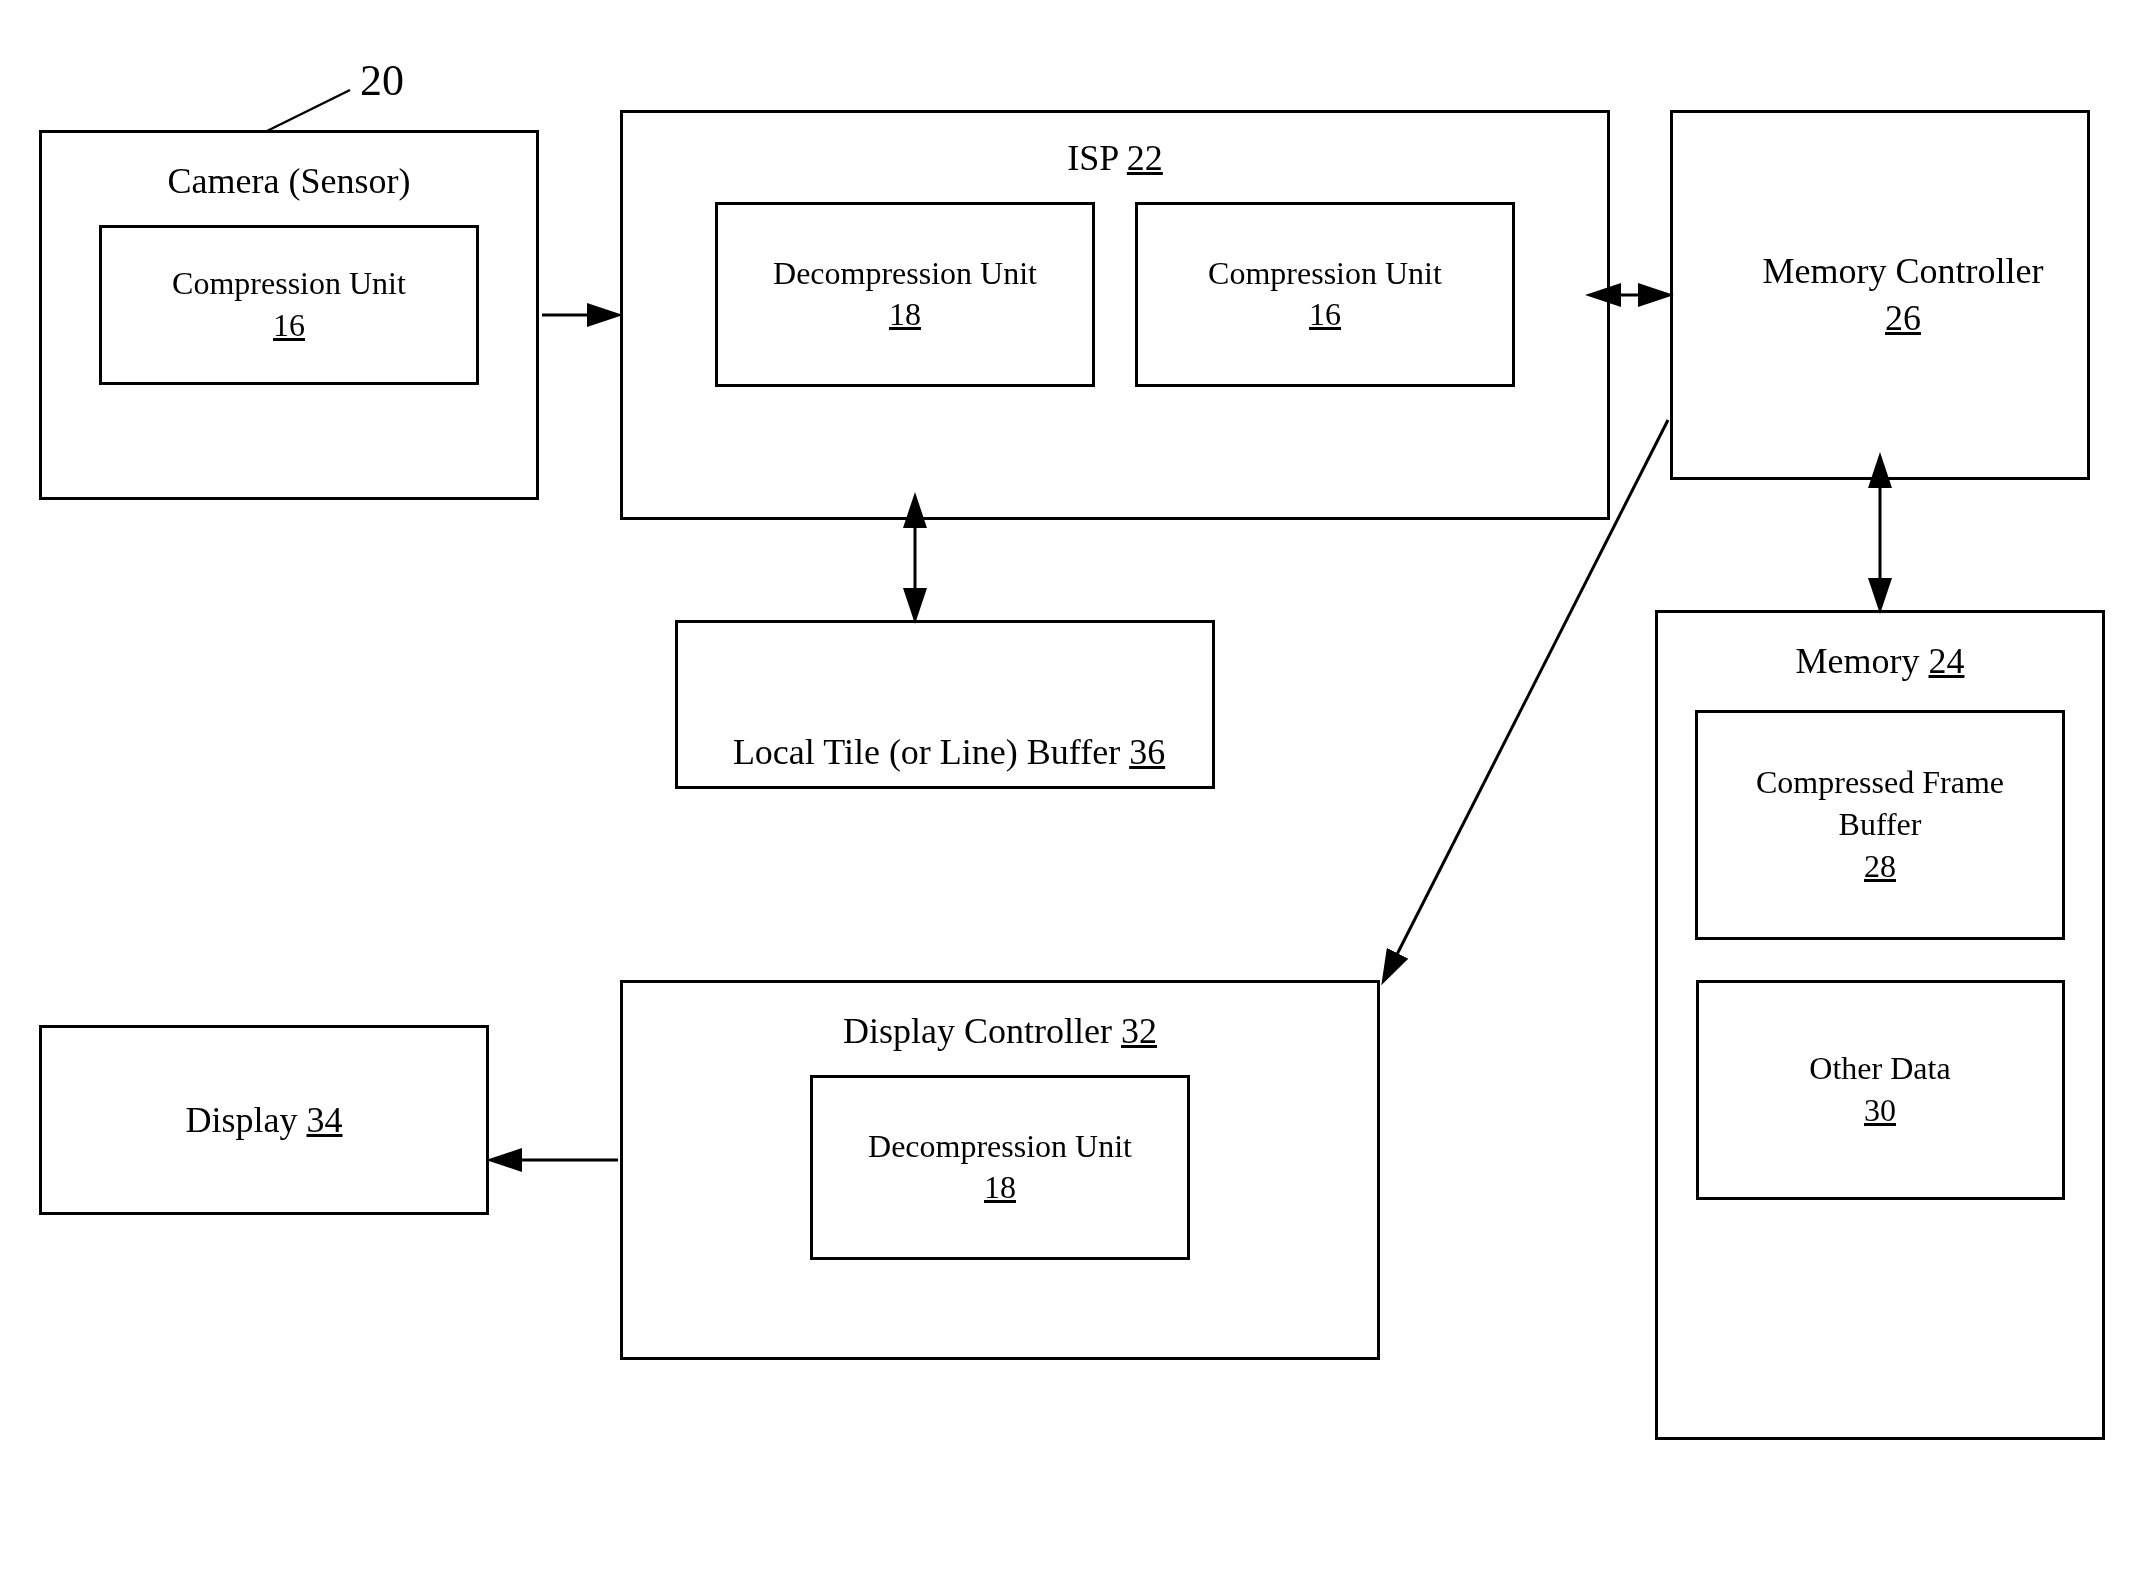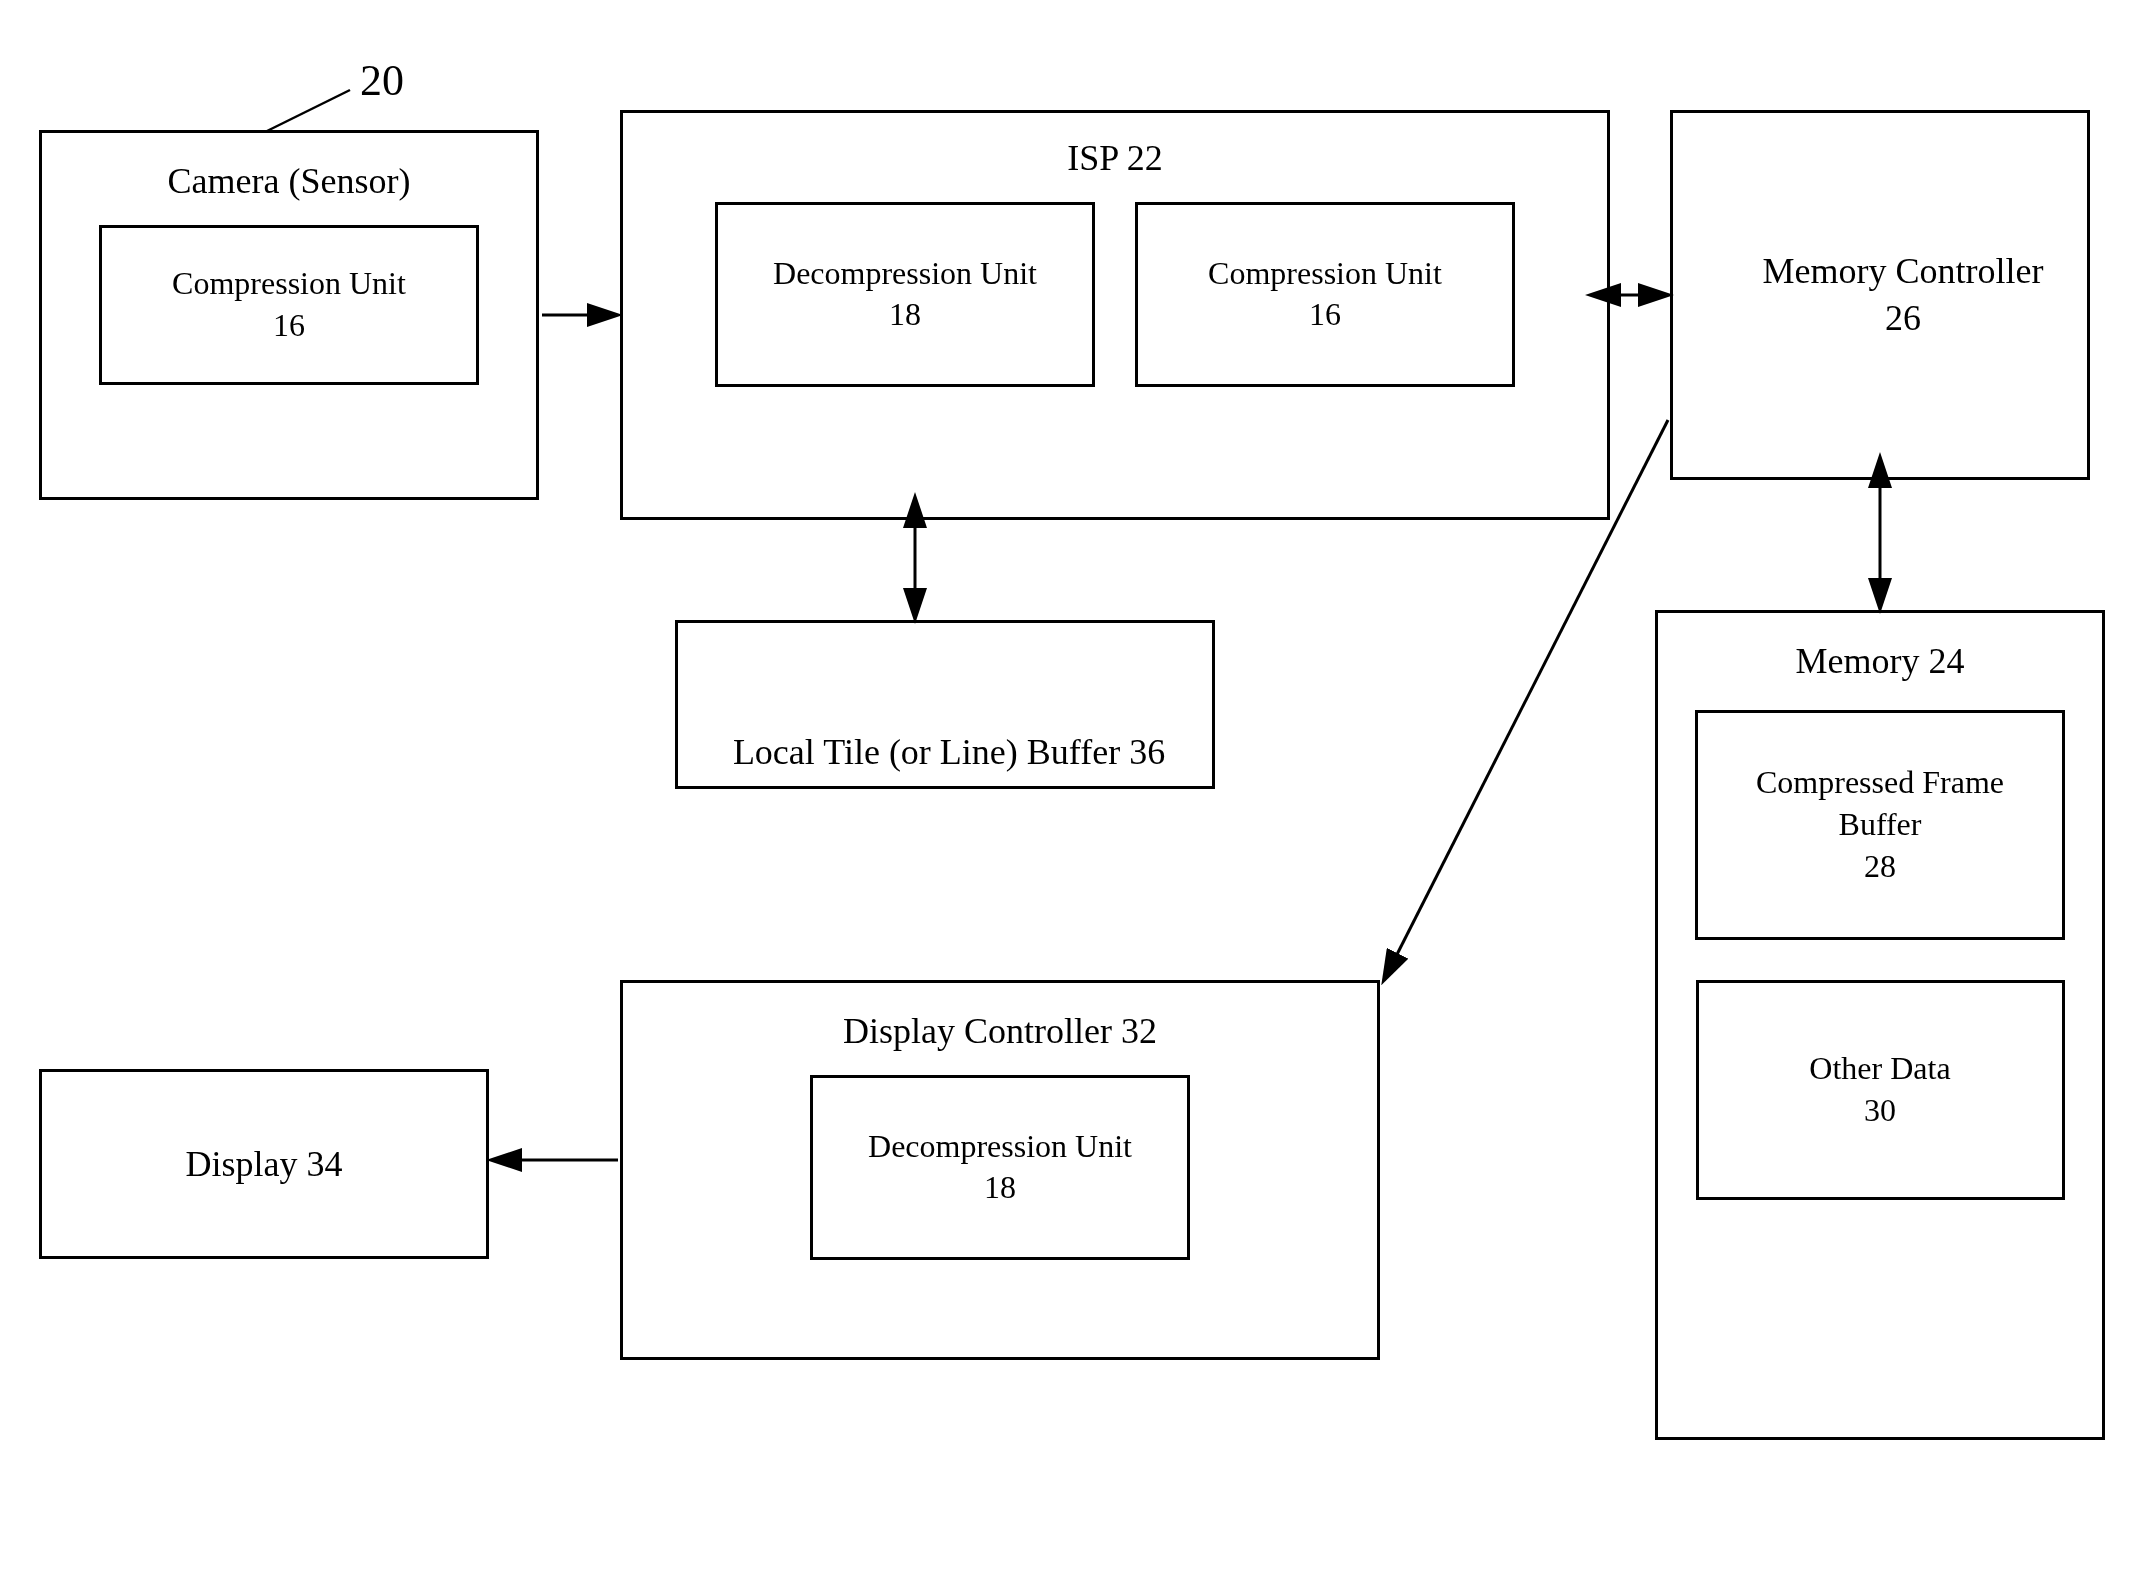--- a/index.html
+++ b/index.html
@@ -29,20 +29,21 @@
       text-align: center;
     }
 
     .box-label {
       font-size: 36px;
       line-height: 1.3;
       padding: 10px 15px;
     }
 
     .underline {
+      text-decoration: underline;
     }
 
     .inner-box {
       border: 3px solid #000;
       background: #fff;
       display: flex;
       align-items: center;
       justify-content: center;
       text-align: center;
       padding: 8px 15px;
@@ -146,21 +147,21 @@
       <span>Display Controller</span> <span class="underline">32</span>
     </div>
     <div class="inner-box" style="width:380px; height:185px; margin-top:10px;">
       <div class="inner-label">
         <span>Decompression Unit</span><br>
         <span class="underline">18</span>
       </div>
     </div>
   </div>
 
-  <div class="box" style="left:39px; top:1025px; width:450px; height:190px; justify-content:center;margin-top:44px;">
+  <div class="box" style="left:39px; top:1025px; width:450px; height:190px; justify-content:center;">
     <div class="box-label">
       <span>Display</span> <span class="underline">34</span>
     </div>
   </div>
 
   <svg class="arrows">
     <defs>
       <marker id="arrowhead" markerWidth="12" markerHeight="8" refX="10" refY="4" orient="auto">
         <polygon points="0 0, 12 4, 0 8" fill="#000"></polygon>
       </marker>

